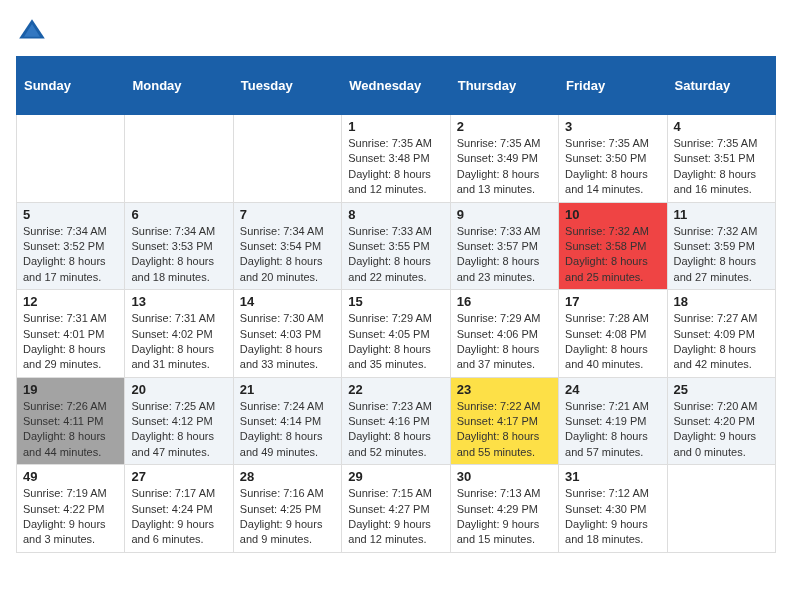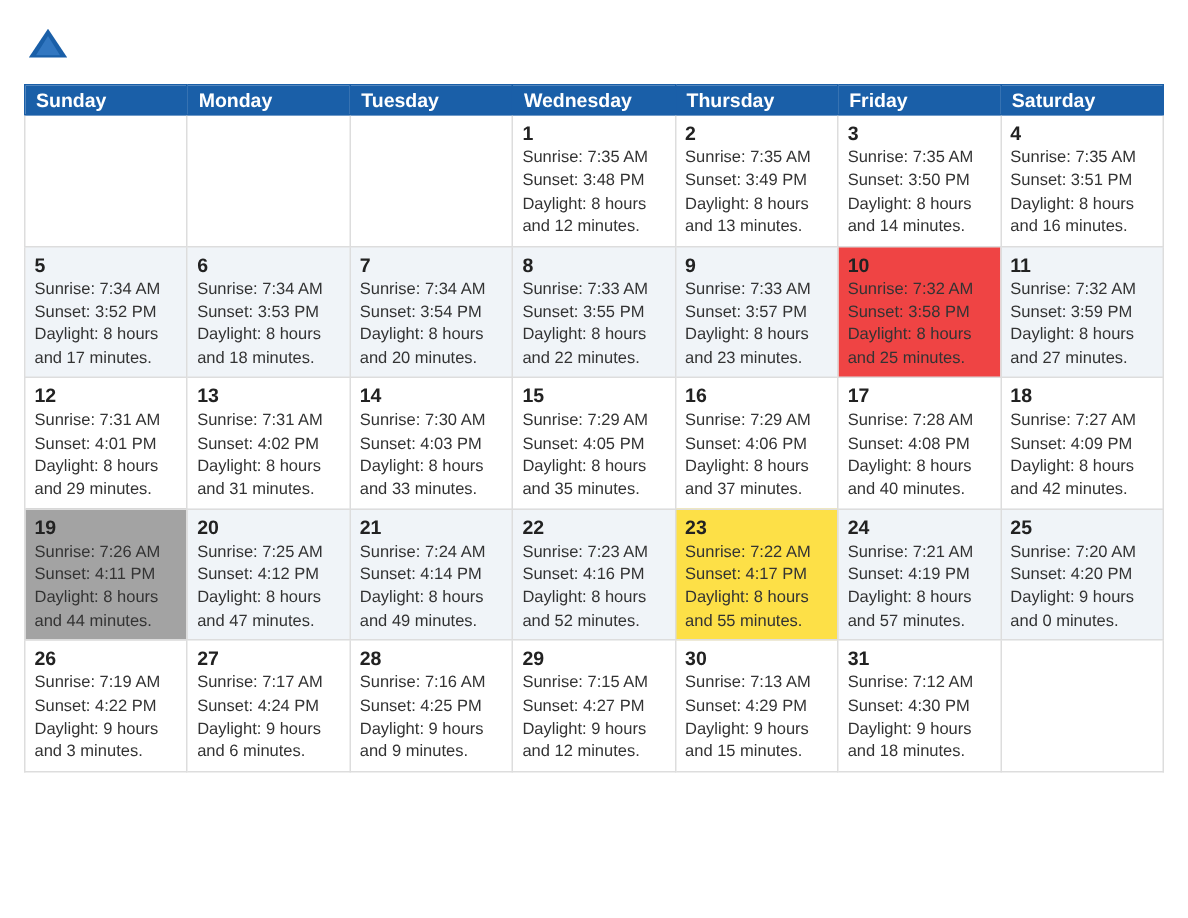--- a/index.html
+++ b/index.html
@@ -46,21 +46,21 @@
     }
     .calendar {
       width: 100%;
       border-collapse: collapse;
       border: 1px solid #ccc;
     }
     .calendar th {
       background: #1a5fa8;
       color: #fff;
       text-align: left;
-      padding: 2px 7px;
+      padding: 21px 7px;
       font-size: 13px;
       font-weight: bold;
       border: 1px solid #1a5fa8;
     }
     .calendar td {
       vertical-align: top;
       padding: 4px 6px;
       border: 1px solid #ddd;
       width: calc(100% / 7);
       min-height: 80px;
@@ -225,21 +225,21 @@
           <div class="day-num">24</div>
           <div class="day-info">Sunrise: 7:21 AM<br>Sunset: 4:19 PM<br>Daylight: 8 hours<br>and 57 minutes.</div>
         </td>
         <td style="background: rgb(240, 244, 248);">
           <div class="day-num">25</div>
           <div class="day-info">Sunrise: 7:20 AM<br>Sunset: 4:20 PM<br>Daylight: 9 hours<br>and 0 minutes.</div>
         </td>
       </tr>
       <tr>
         <td>
-          <div class="day-num">26</div>
+          <div class="day-num">49</div>
           <div class="day-info">Sunrise: 7:19 AM<br>Sunset: 4:22 PM<br>Daylight: 9 hours<br>and 3 minutes.</div>
         </td>
         <td>
           <div class="day-num">27</div>
           <div class="day-info">Sunrise: 7:17 AM<br>Sunset: 4:24 PM<br>Daylight: 9 hours<br>and 6 minutes.</div>
         </td>
         <td>
           <div class="day-num">28</div>
           <div class="day-info">Sunrise: 7:16 AM<br>Sunset: 4:25 PM<br>Daylight: 9 hours<br>and 9 minutes.</div>
         </td>

